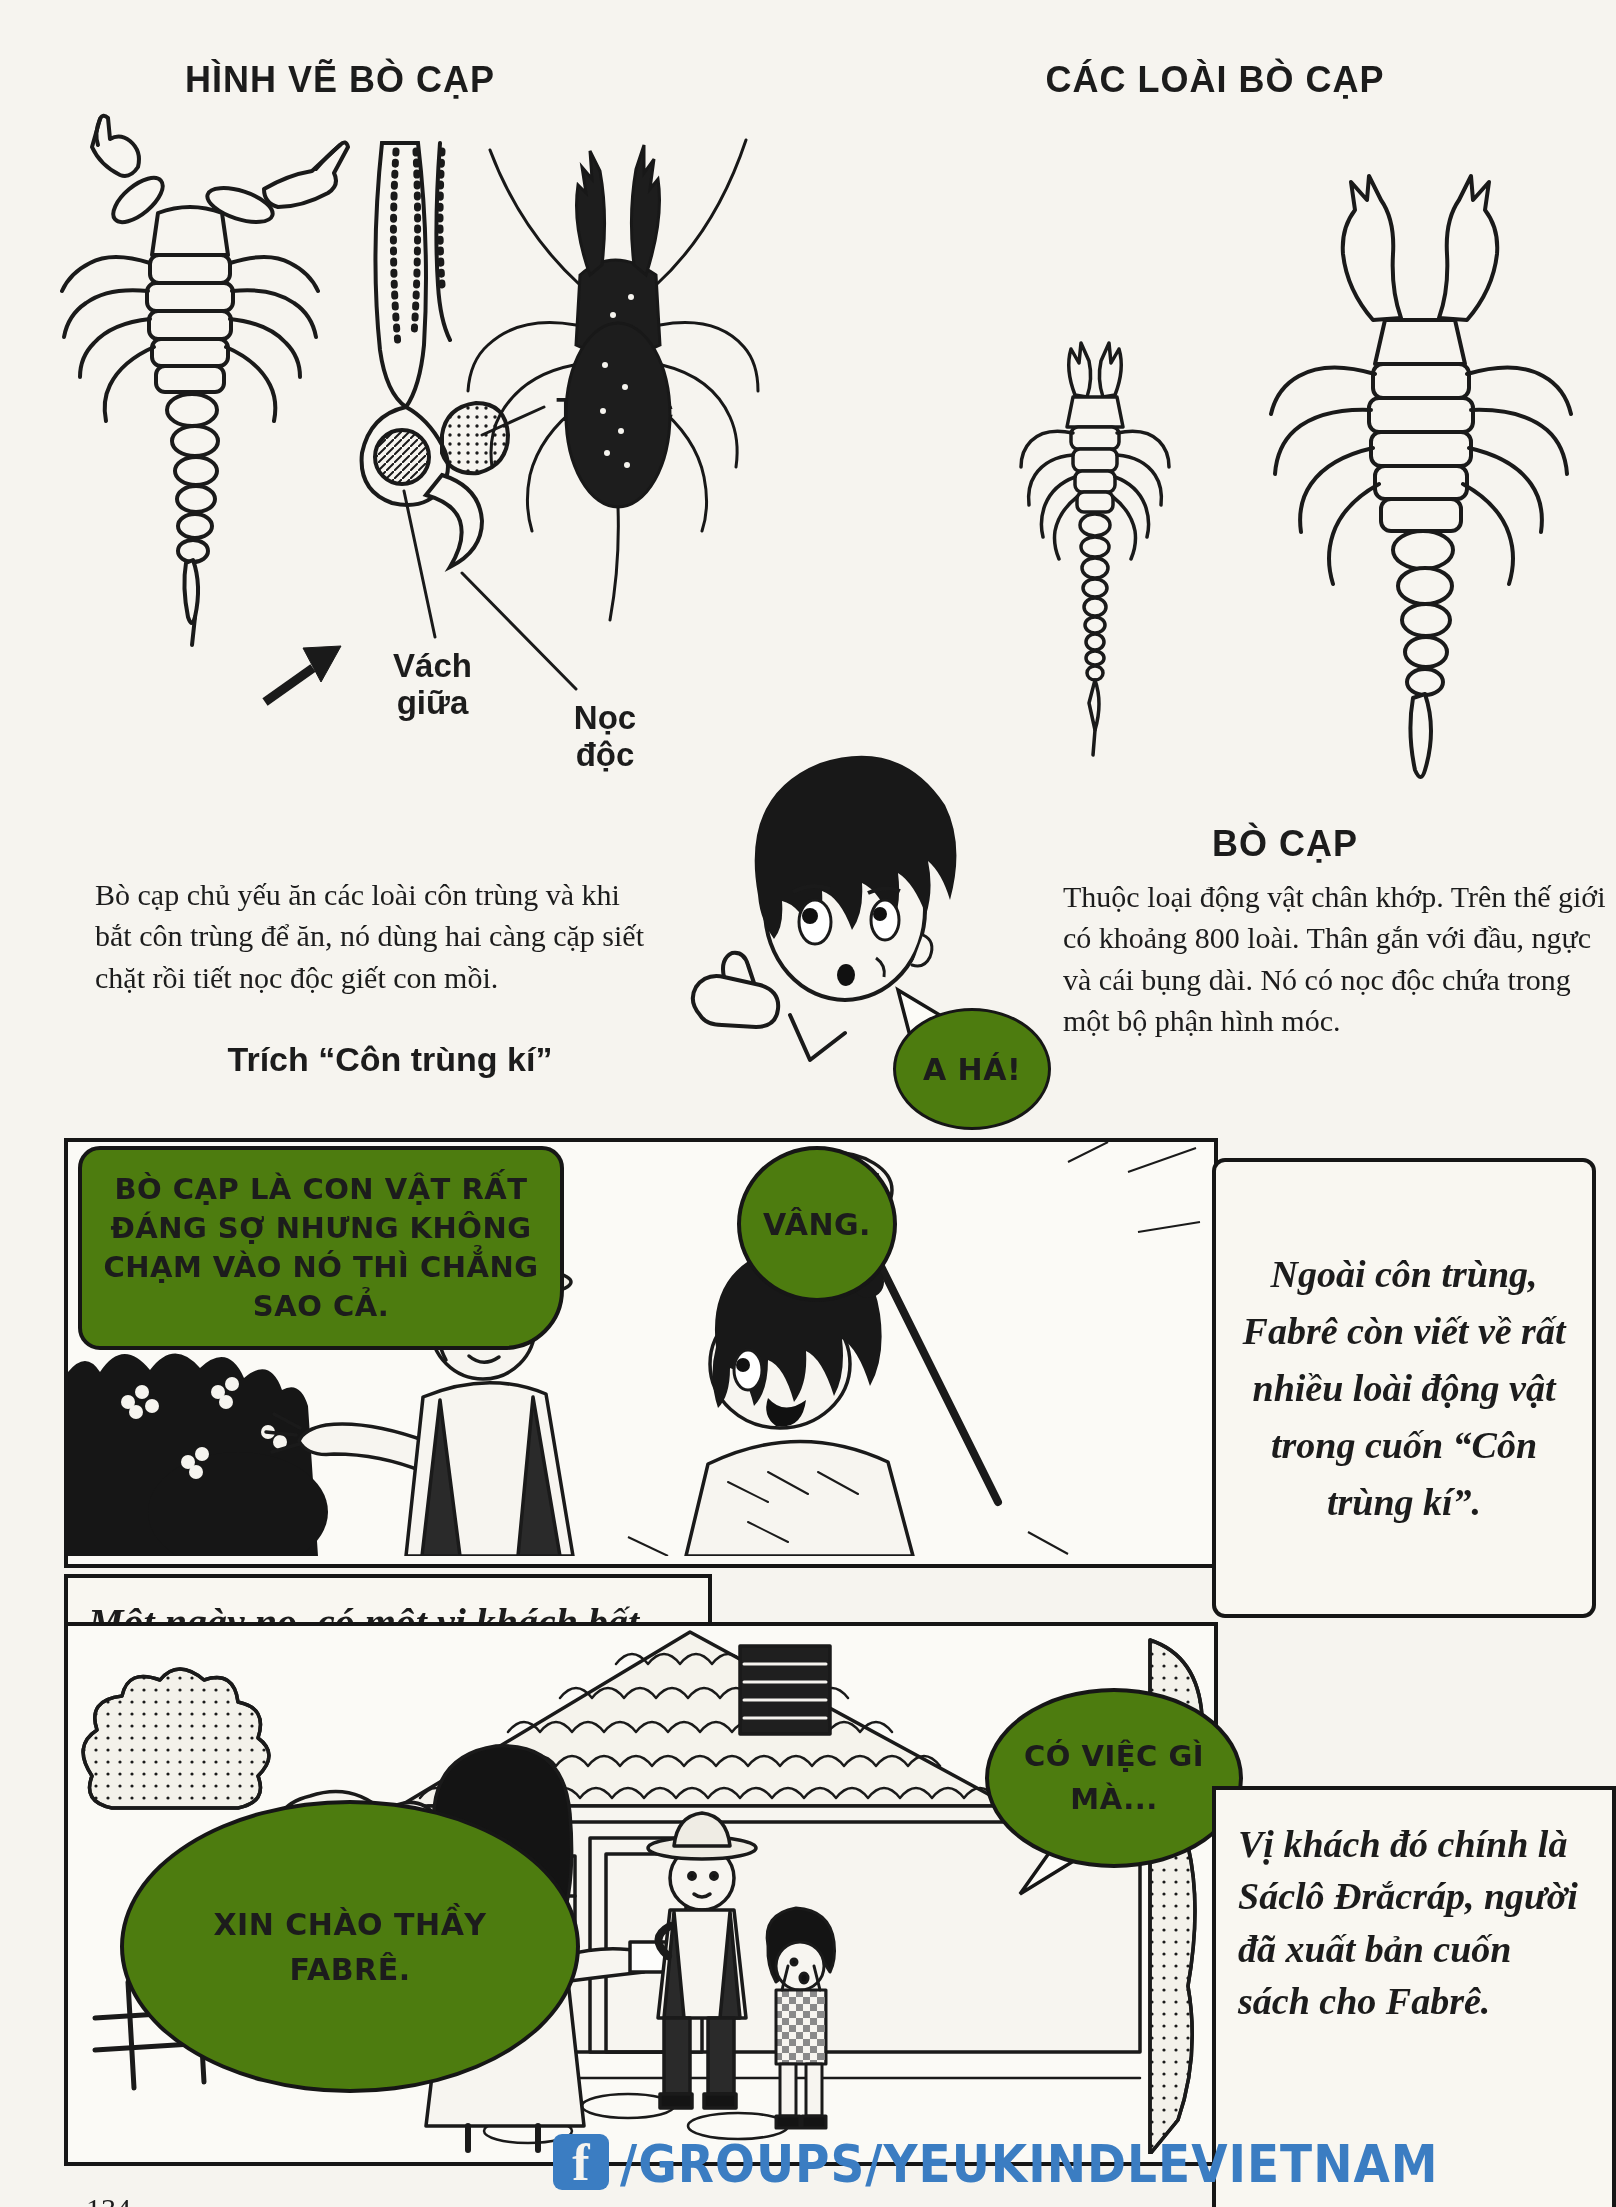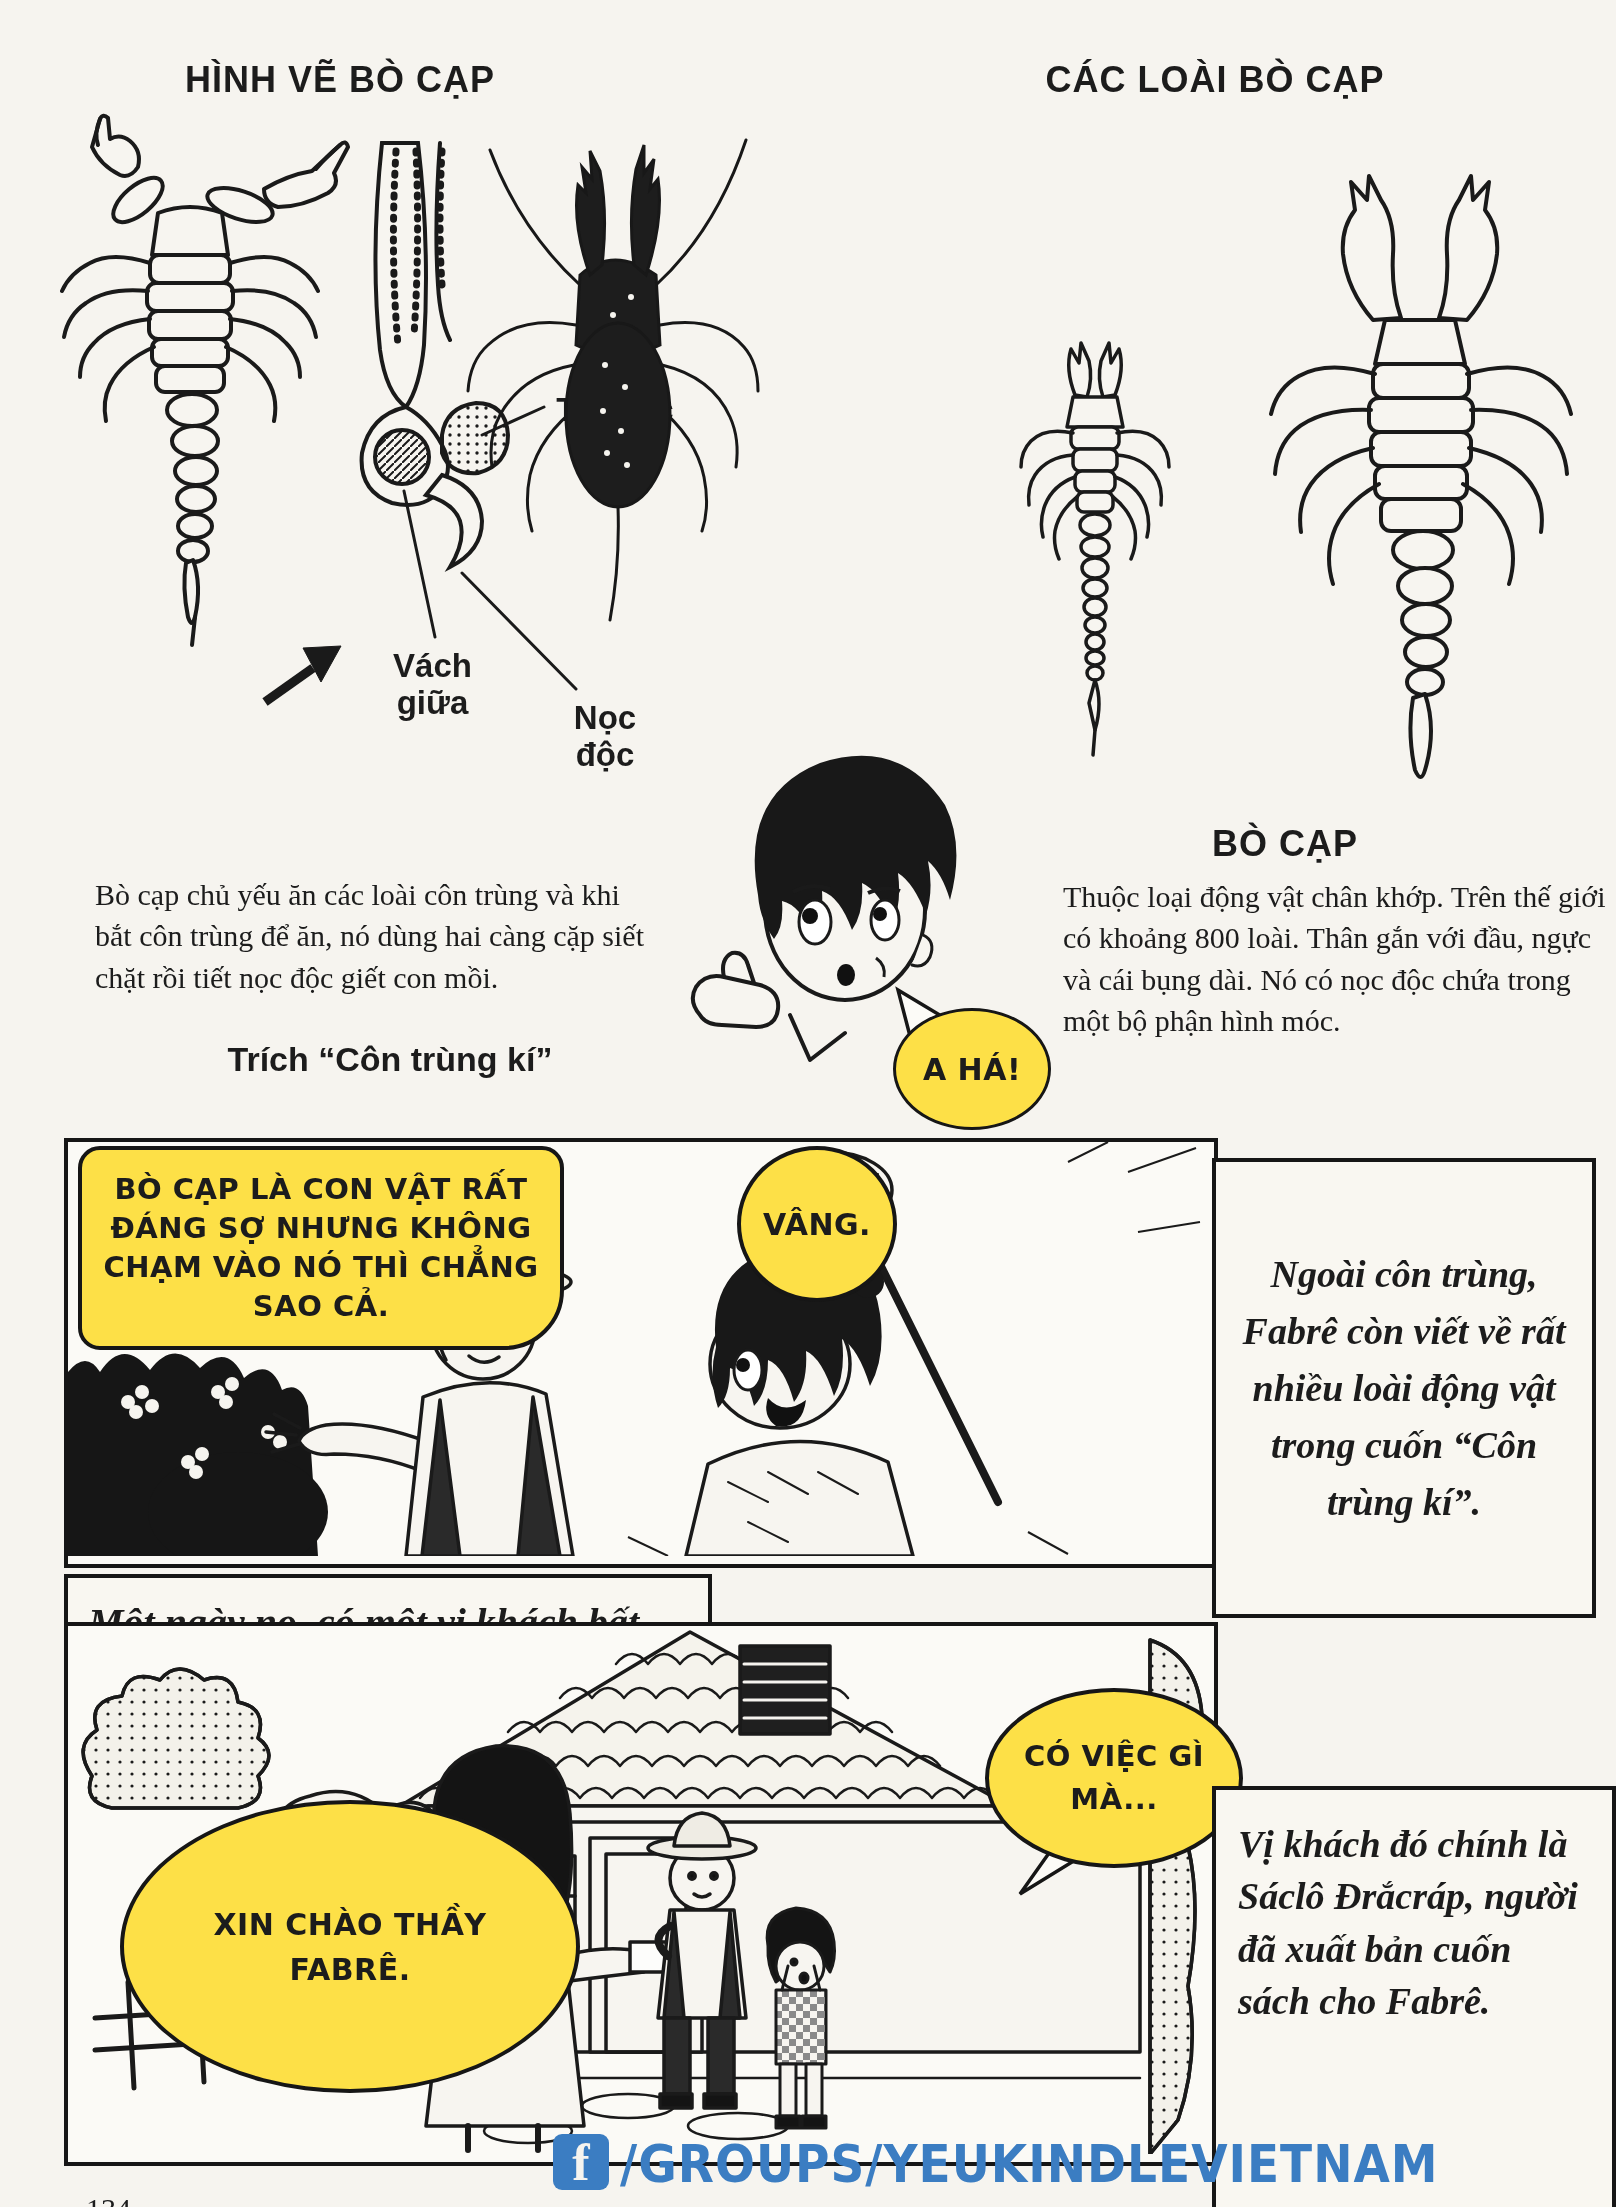--- a/index.html
+++ b/index.html
@@ -2,21 +2,21 @@
 <html><head>
 <meta charset="utf-8">
 <style>
   html,body{margin:0;padding:0;}
   body{width:1616px;height:2207px;background:#e9e7e2;}
   .page{position:absolute;left:0;top:0;width:1616px;height:2207px;background:#f6f4ef;overflow:hidden;color:#1c1c1c;}
   .abs{position:absolute;}
   .ttl{font-family:"Liberation Sans",sans-serif;font-weight:700;font-size:36px;letter-spacing:1px;text-align:center;transform:scaleY(1.05);}
   .para{font-family:"Liberation Serif",serif;font-size:30px;line-height:1.38;}
   .lbl{font-family:"Liberation Sans",sans-serif;font-weight:700;font-size:33px;line-height:1.12;text-align:center;margin-top:20px;}
-  .bubble{background:#fde047;border:4px solid #161616;display:flex;align-items:center;justify-content:center;text-align:center;
+  .bubble{background:#4d7c0f;border:4px solid #161616;display:flex;align-items:center;justify-content:center;text-align:center;
           font-family:"DejaVu Sans",sans-serif;font-weight:700;letter-spacing:.5px;}
   .caption{background:#f9f7f1;border:4px solid #161616;display:flex;align-items:center;justify-content:center;
            font-family:"Liberation Serif",serif;font-style:italic;font-weight:700;}
   .panel{border:4px solid #161616;background:#fbfaf6;}
   .fb-badge{background:#3b7dc2;border-radius:9px;display:flex;align-items:center;justify-content:center;
             color:#f6f4ef;font-family:"Liberation Serif",serif;font-weight:700;font-size:52px;}
   .fb-text{color:#3b7dc2;font-family:"DejaVu Sans",sans-serif;font-weight:800;font-size:47px;letter-spacing:1px;
            transform:scaleY(1.1);white-space:nowrap;}
   .pagenum{font-family:"Liberation Serif",serif;font-size:30px;}
   svg{display:block;}
@@ -281,21 +281,21 @@
     <g>
       <ellipse cx="680" cy="228" rx="14" ry="20" fill="#fff" stroke="#1a1a1a" stroke-width="3"></ellipse>
       <circle cx="675" cy="223" r="7" fill="#111"></circle>
       <path d="M700 256 Q716 274 738 258 Q734 288 708 284 Q694 274 700 256 Z" fill="#111"></path>
     </g>
   </svg>
 
   <div class="abs bubble" style="left:737px;top:1146px;width:152px;height:148px;border-radius:50%;font-size:30px;">VÂNG.</div>
   <div class="abs bubble" style="left:78px;top:1146px;width:438px;height:196px;border-radius:22px 22px 60px 22px;font-size:29px;line-height:1.35;padding:0 20px;">BÒ CẠP LÀ CON VẬT RẤT ĐÁNG SỢ NHƯNG KHÔNG CHẠM VÀO NÓ THÌ CHẲNG SAO CẢ.</div>
 
-  <div class="abs caption" style="left:1212px;top:1158px;width:348px;height:432px;font-size:38px;line-height:1.5;text-align:center;padding:10px 14px;">Ngoài côn trùng, Fabrê còn viết về rất nhiều loài động vật trong cuốn “Côn trùng kí”.</div>
+  <div class="abs caption" style="left:1212px;top:1158px;width:348px;height:432px;font-size:38px;line-height:1.5;text-align:center;padding:10px 14px;border-radius:13px;">Ngoài côn trùng, Fabrê còn viết về rất nhiều loài động vật trong cuốn “Côn trùng kí”.</div>
 
   <div class="abs caption" style="left:64px;top:1574px;width:600px;height:128px;font-size:40px;line-height:1.28;justify-content:flex-start;text-align:left;padding:6px 20px;">Một ngày nọ, có một vị khách bất ngờ tìm đến...</div>
 
   <div class="abs panel" style="left:64px;top:1622px;width:1146px;height:536px;"></div>
 
   <svg class="abs" style="left:68px;top:1626px;" width="1138" height="528" viewBox="0 0 1138 528">
     <defs>
       <pattern id="checkG" width="14" height="14" patternUnits="userSpaceOnUse">
         <rect width="14" height="14" fill="#f7f5f0"></rect>
         <rect width="7" height="7" fill="#8a8a8a"></rect>

